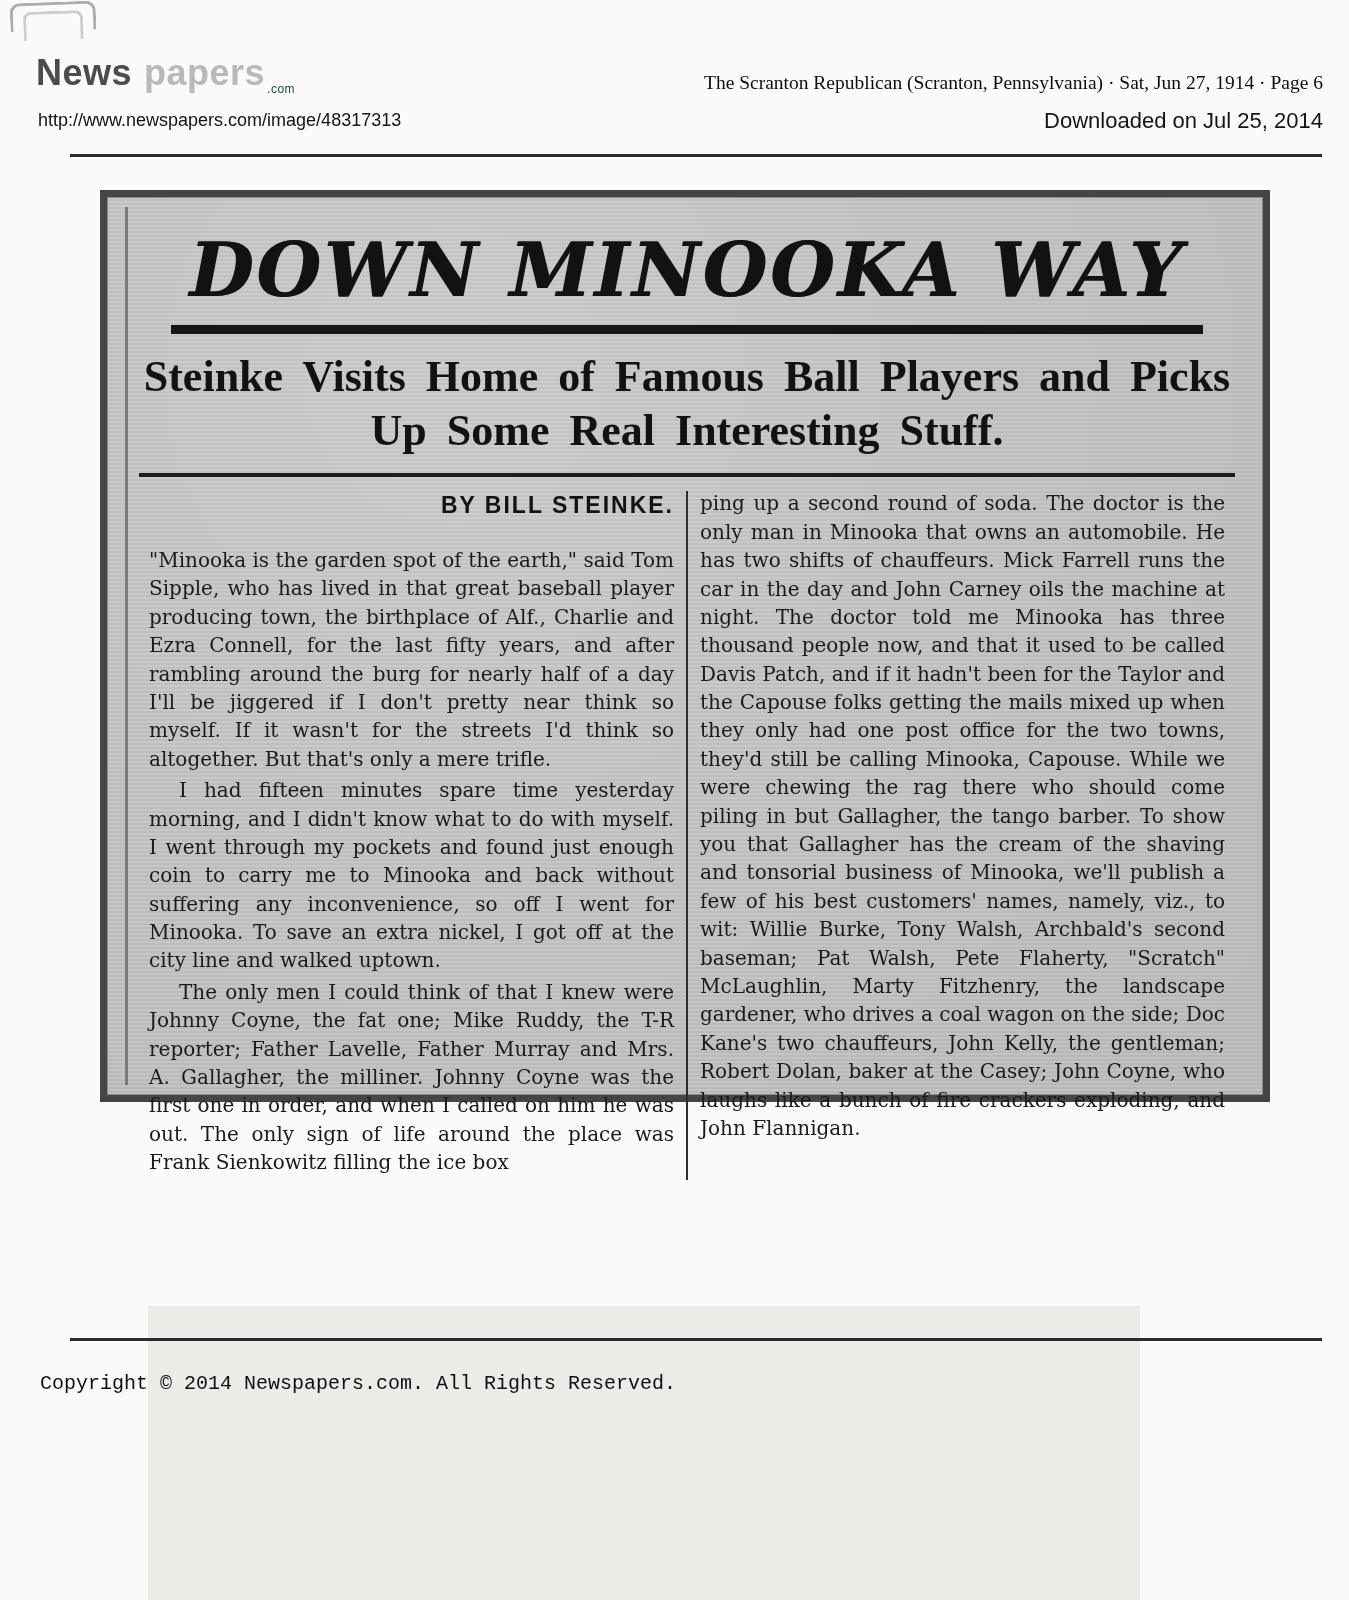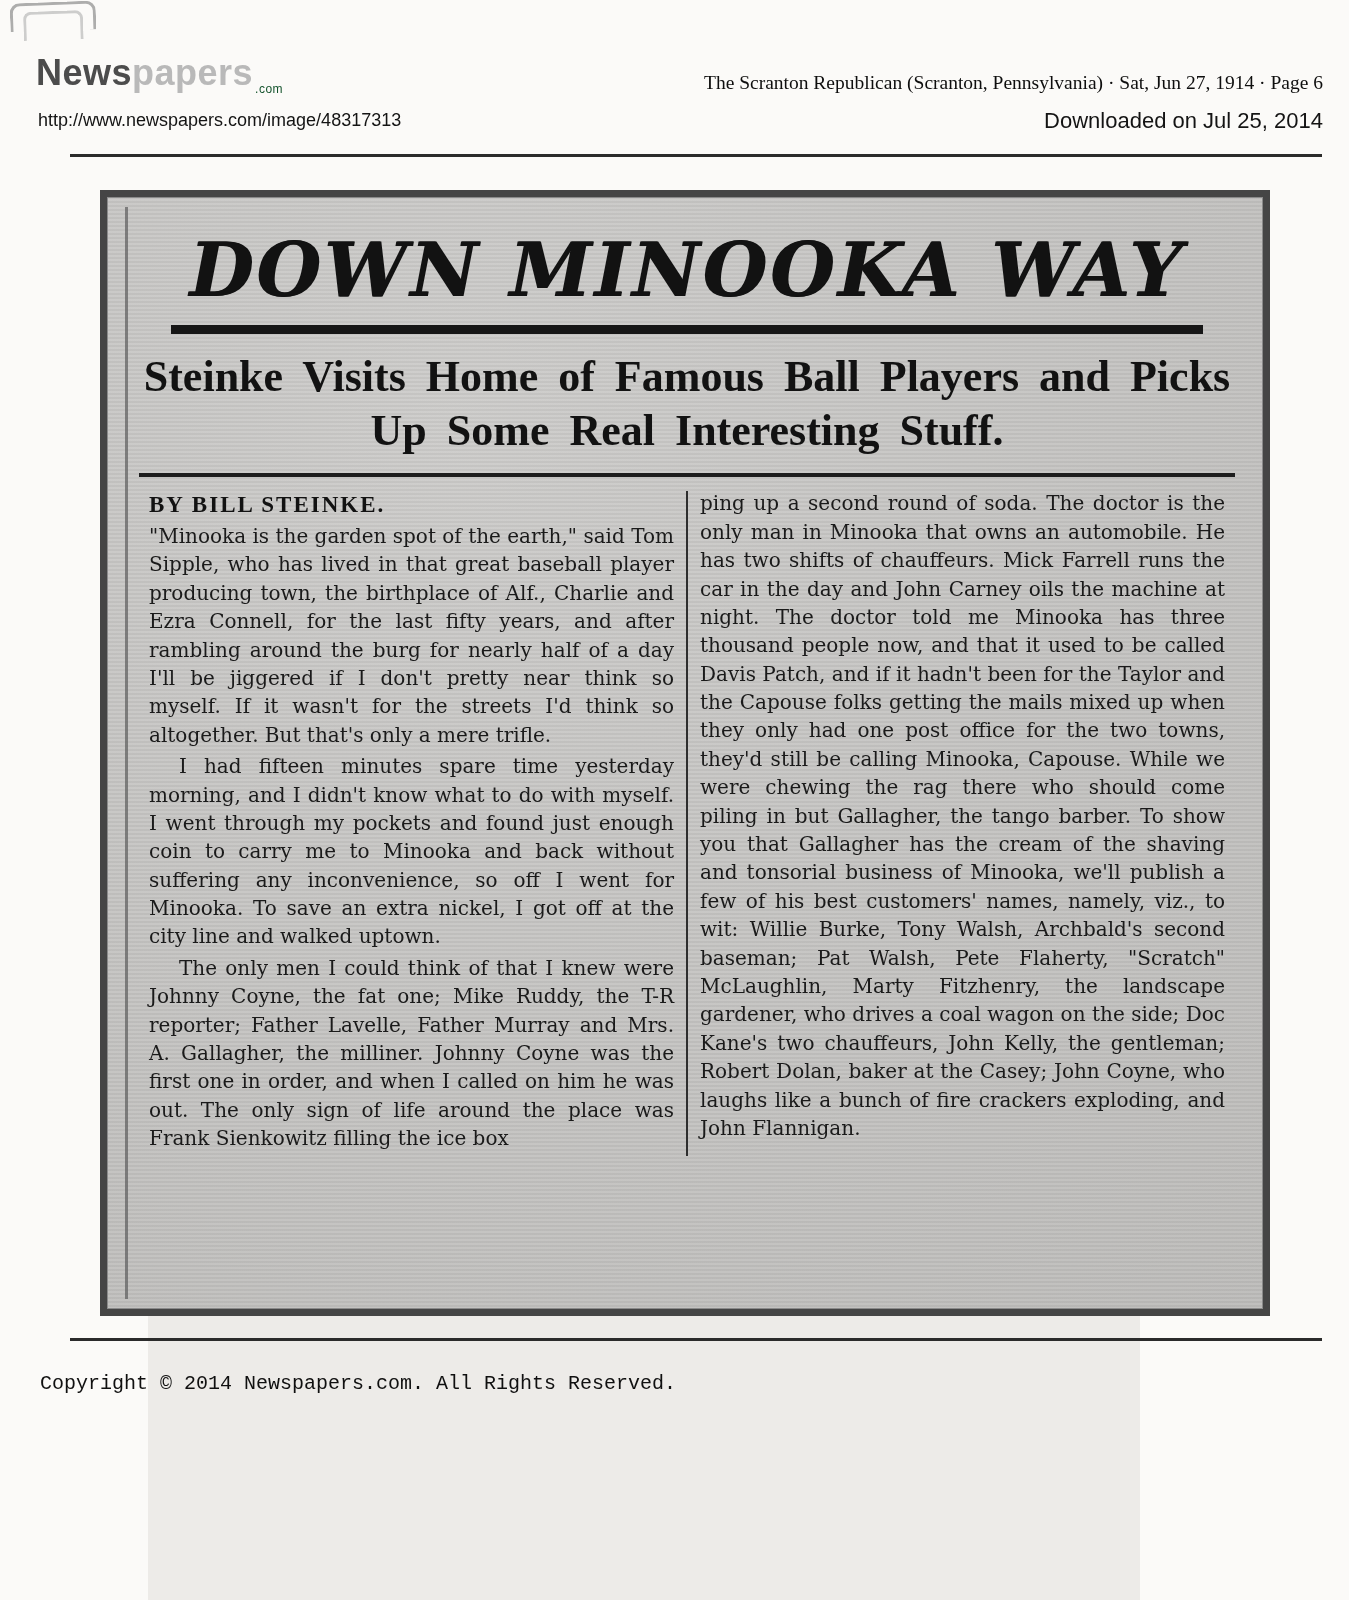--- a/index.html
+++ b/index.html
@@ -24,21 +24,21 @@
   }
   .staple:after{
     content:"";position:absolute;left:10px;top:6px;width:54px;height:26px;
     border:3px solid #c2c2c2;border-bottom:none;border-radius:8px 8px 0 0;
   }
   .logo{
     position:absolute;left:36px;top:52px;
     font-size:36px;font-weight:bold;letter-spacing:0.5px;
   }
   .logo .dark{color:#4c4c4c;}
-  .logo .light{color:#b9b9b9;font-weight:bold;}
+  .logo .light{color:#b9b9b9;font-weight:bold;margin-left:12px;}
   .logo .com{font-size:12px;color:#14532d;font-weight:normal;vertical-align:-8px;margin-left:2px;}
   .url{
     position:absolute;left:38px;top:110px;
     font-size:18px;color:#141414;
   }
   .citation{
     position:absolute;right:26px;top:72px;text-align:right;
     font-family:"Liberation Serif", serif;
     font-size:19.5px;color:#0e0e0e;
   }
@@ -53,21 +53,21 @@
   .rule-bottom{
     position:absolute;left:70px;width:1252px;top:1338px;
     border-top:3px solid #2b2b2b;
   }
   .copyright{
     position:absolute;left:40px;top:1372px;
     font-size:20px;color:#101010;font-family:Liberation Mono, monospace;
   }
   
   .clipping{
-    position:absolute;left:100px;top:190px;width:1170px;height:1126px;
+    position:absolute;left:100px;top:190px;width:1170px;height:912px;
     box-sizing:border-box;
     background:#c7c6c4;
     background-image:
       repeating-linear-gradient(0deg, rgba(255,255,255,0.05) 0 2px, rgba(0,0,0,0.035) 2px 4px),
       radial-gradient(circle at 30% 20%, rgba(255,255,255,0.10), rgba(0,0,0,0.05));
     border:7px solid #454545;
     padding:14px 26px 10px 30px;
     box-shadow:inset 0 0 0 1px #8a8a8a;
   }
   .clip-left-line{
@@ -105,25 +105,25 @@
     padding:0 12px;
     text-align:justify;
     font-family:"DejaVu Serif", serif;
     font-size:20px;line-height:1.42;
     color:#1a1a1a;
   }
   .col-divider{
     width:2px;background:#2e2e2e;margin-top:2px;
   }
   .byline{
-    text-align:left;
-    font-family:Liberation Serif, serif;
+    text-align:right;
+    font-family:Liberation Sans, sans-serif;
     font-weight:bold;font-size:23px;letter-spacing:2px;
     color:#121212;
-    margin-bottom:0;
+    margin-bottom:24px;
   }
   .col p{margin:0 0 3px 0;text-indent:30px;}
   .col p.noindent{text-indent:0;}
 </style>
 </head>
 <body>
 
 <div class="scan-band"></div>
 <div class="staple"></div>
 

